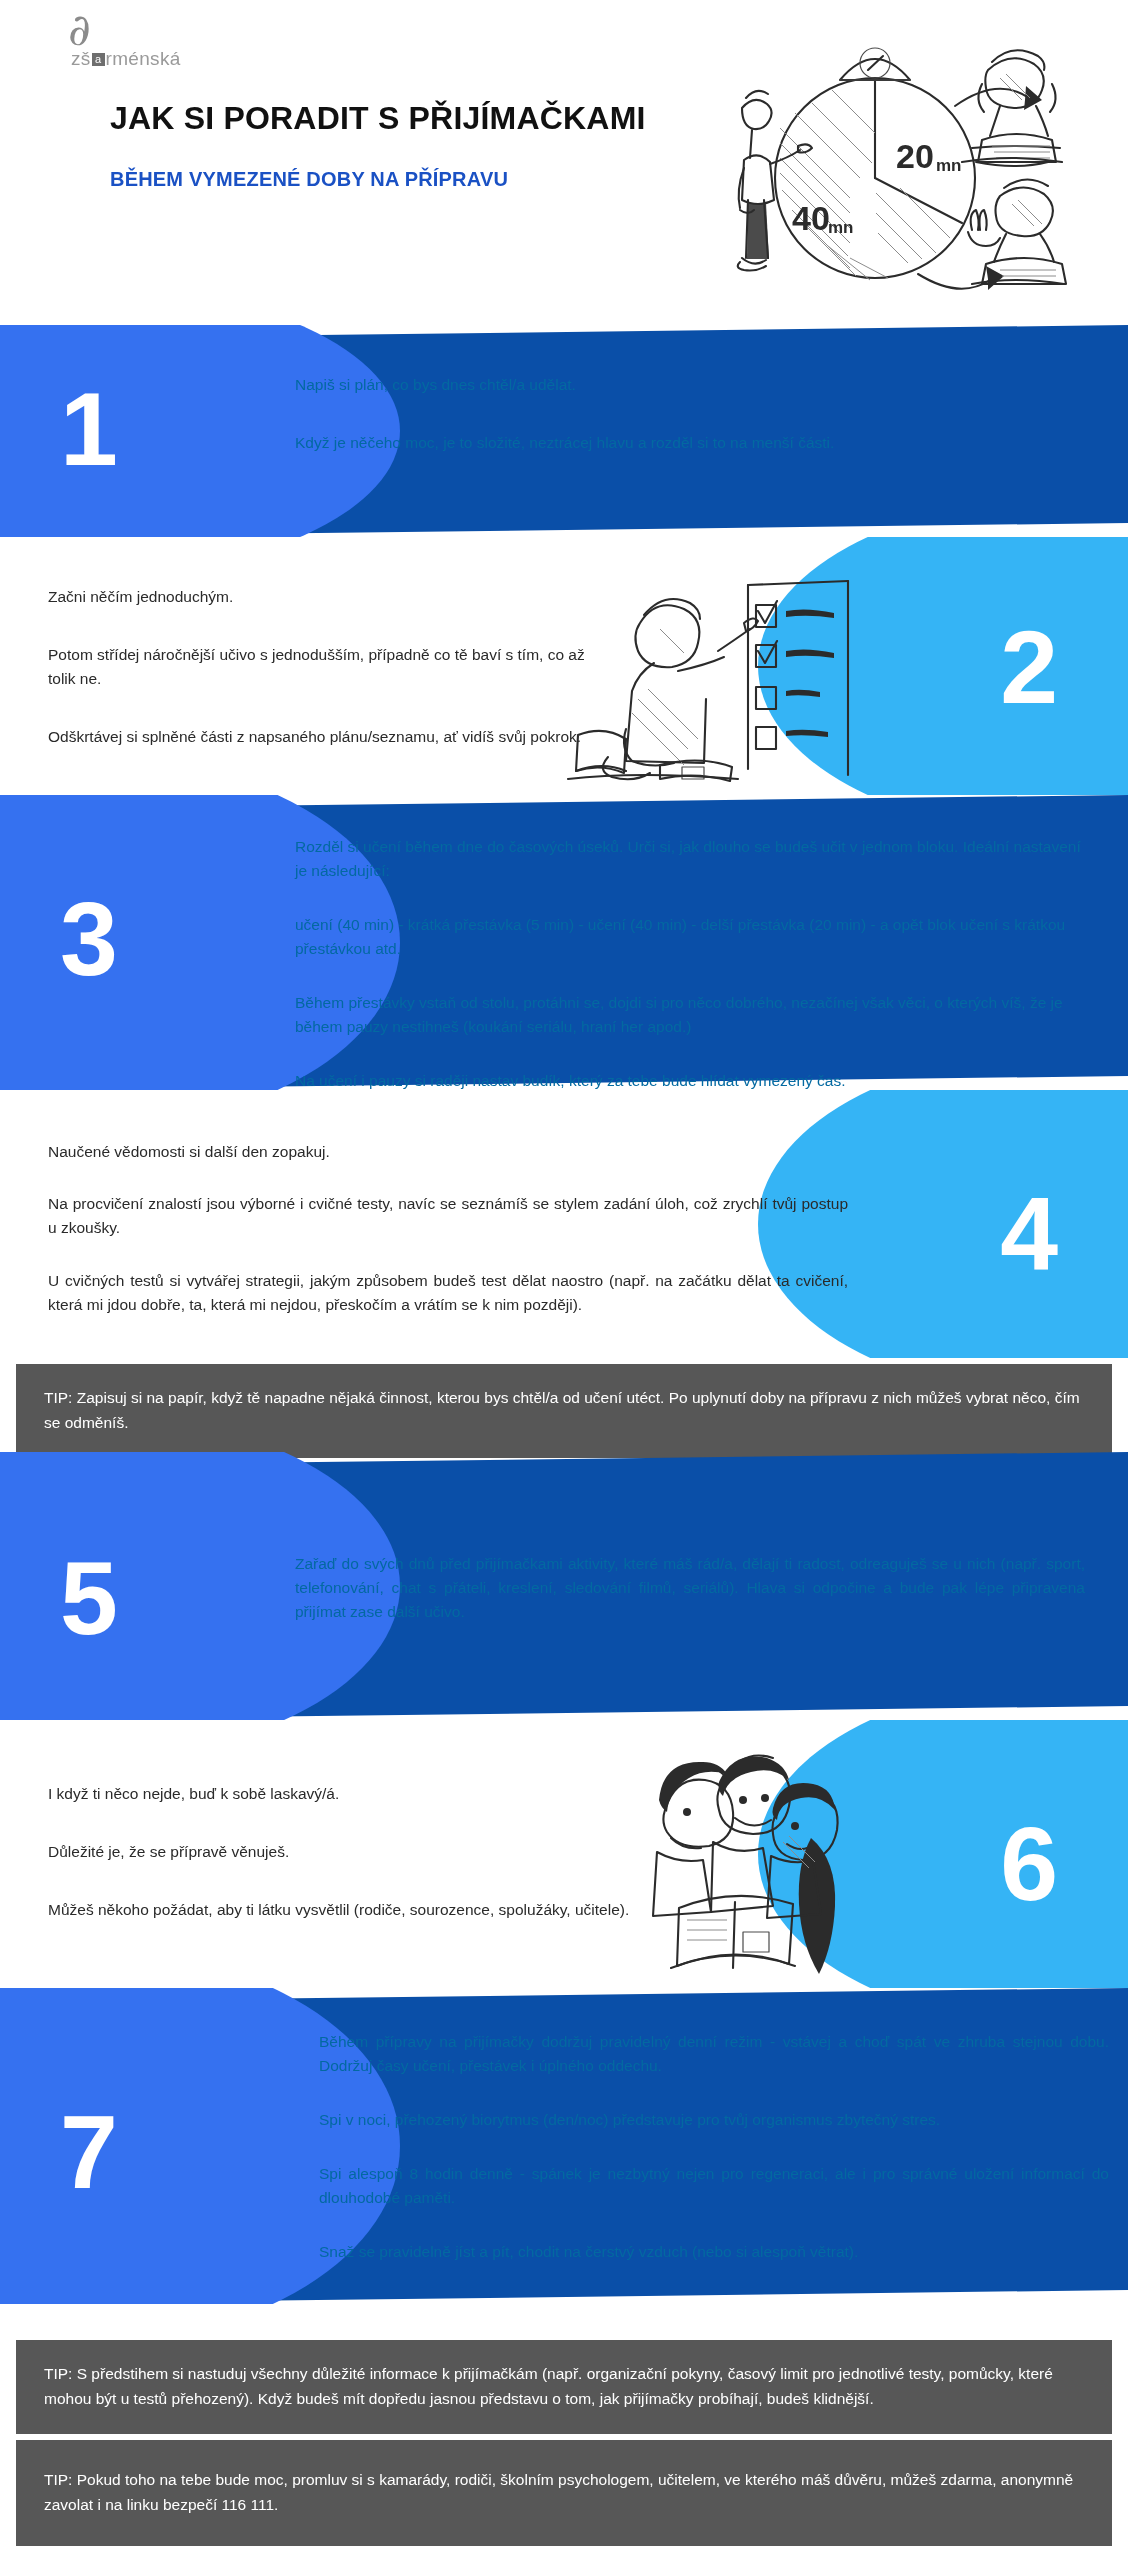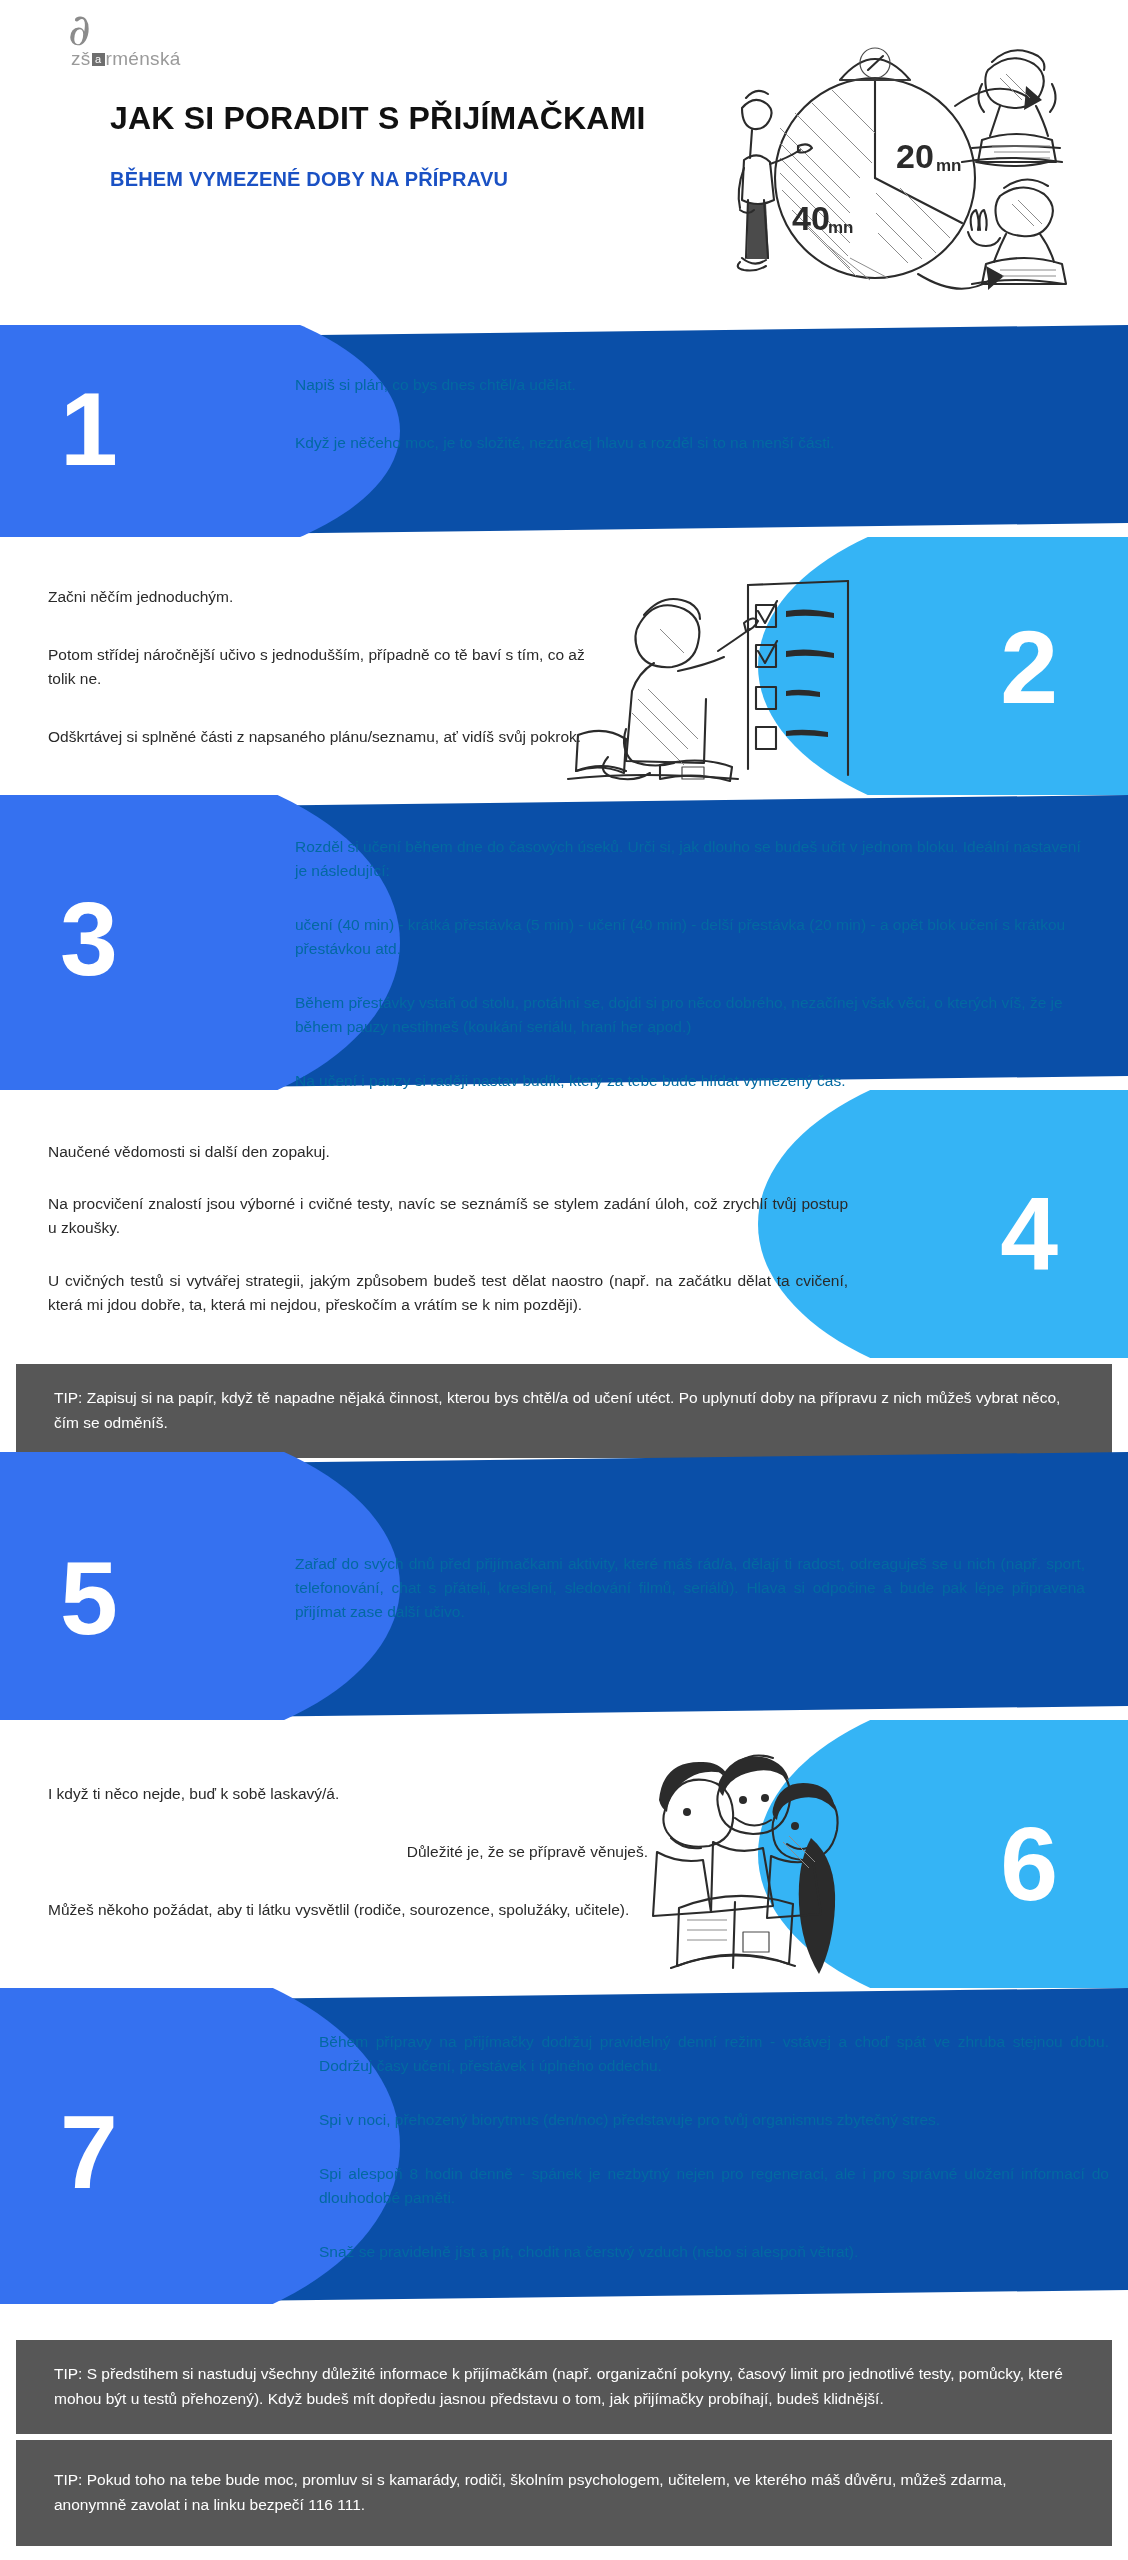--- a/index.html
+++ b/index.html
@@ -94,21 +94,21 @@
   .body-text p:last-child { margin-bottom:0; }
   .sec.dark .body-text { color:#0369a1; }
   .sec.light .body-text { color:#2a2a2a; }
   .body-text { font-size:15.5px; line-height:1.55; }
 
   
   .tip {
     position:absolute; left:16px; width:1096px;
     background:#575757; color:#ffffff;
     font-size:15.5px; line-height:1.6;
-    padding:22px 38px;
+    padding:22px 28px;
   }
 
   
   .ill { position:absolute; }
   .ill svg { display:block; width:100%; height:100%; }
   .sk { fill:none; stroke:#2b2b2b; stroke-width:2.1; stroke-linecap:round; stroke-linejoin:round; }
   .sk-thin { fill:none; stroke:#4a4a4a; stroke-width:1.2; stroke-linecap:round; }
   .sk-fill { fill:#2b2b2b; stroke:none; }
   .hatch { fill:none; stroke:#8c8c8c; stroke-width:1; }
   .clocktxt { font-family:"Liberation Sans", sans-serif; font-weight:bold; fill:#2b2b2b; }
@@ -346,21 +346,21 @@
   </div>
 
   <div class="sec light" style="top:1720px; height:268px;">
     <div class="bg">
       <div class="slab"></div>
       <div class="blob"></div>
     </div>
     <div class="num" style="top:92px;">6</div>
     <div class="body-text" style="left:48px; top:62px; width:600px;">
       <p>I když ti něco nejde, buď k sobě laskavý/á.</p>
-      <p style="margin-top:34px;text-align:right;">Důležité je, že se přípravě věnuješ.</p>
+      <p style="margin-top:34px;">Důležité je, že se přípravě věnuješ.</p>
       <p style="margin-top:34px;">Můžeš někoho požádat, aby ti látku vysvětlil (rodiče, sourozence, spolužáky, učitele).</p>
     </div>
 
     <div class="ill" style="left:635px; top:22px; width:230px; height:240px;">
       <svg viewBox="0 0 230 240">
         <g class="sk">
 
           <path d="M30 68 q10 -34 40 -30 q26 4 28 32 q2 28 -24 34 q-30 4 -42 -14 q-6 -10 -2 -22 z"></path>
           <path d="M28 58 q6 -36 40 -34 q12 0 20 8"></path>
           <circle cx="52" cy="70" r="4" class="sk-fill"></circle>

